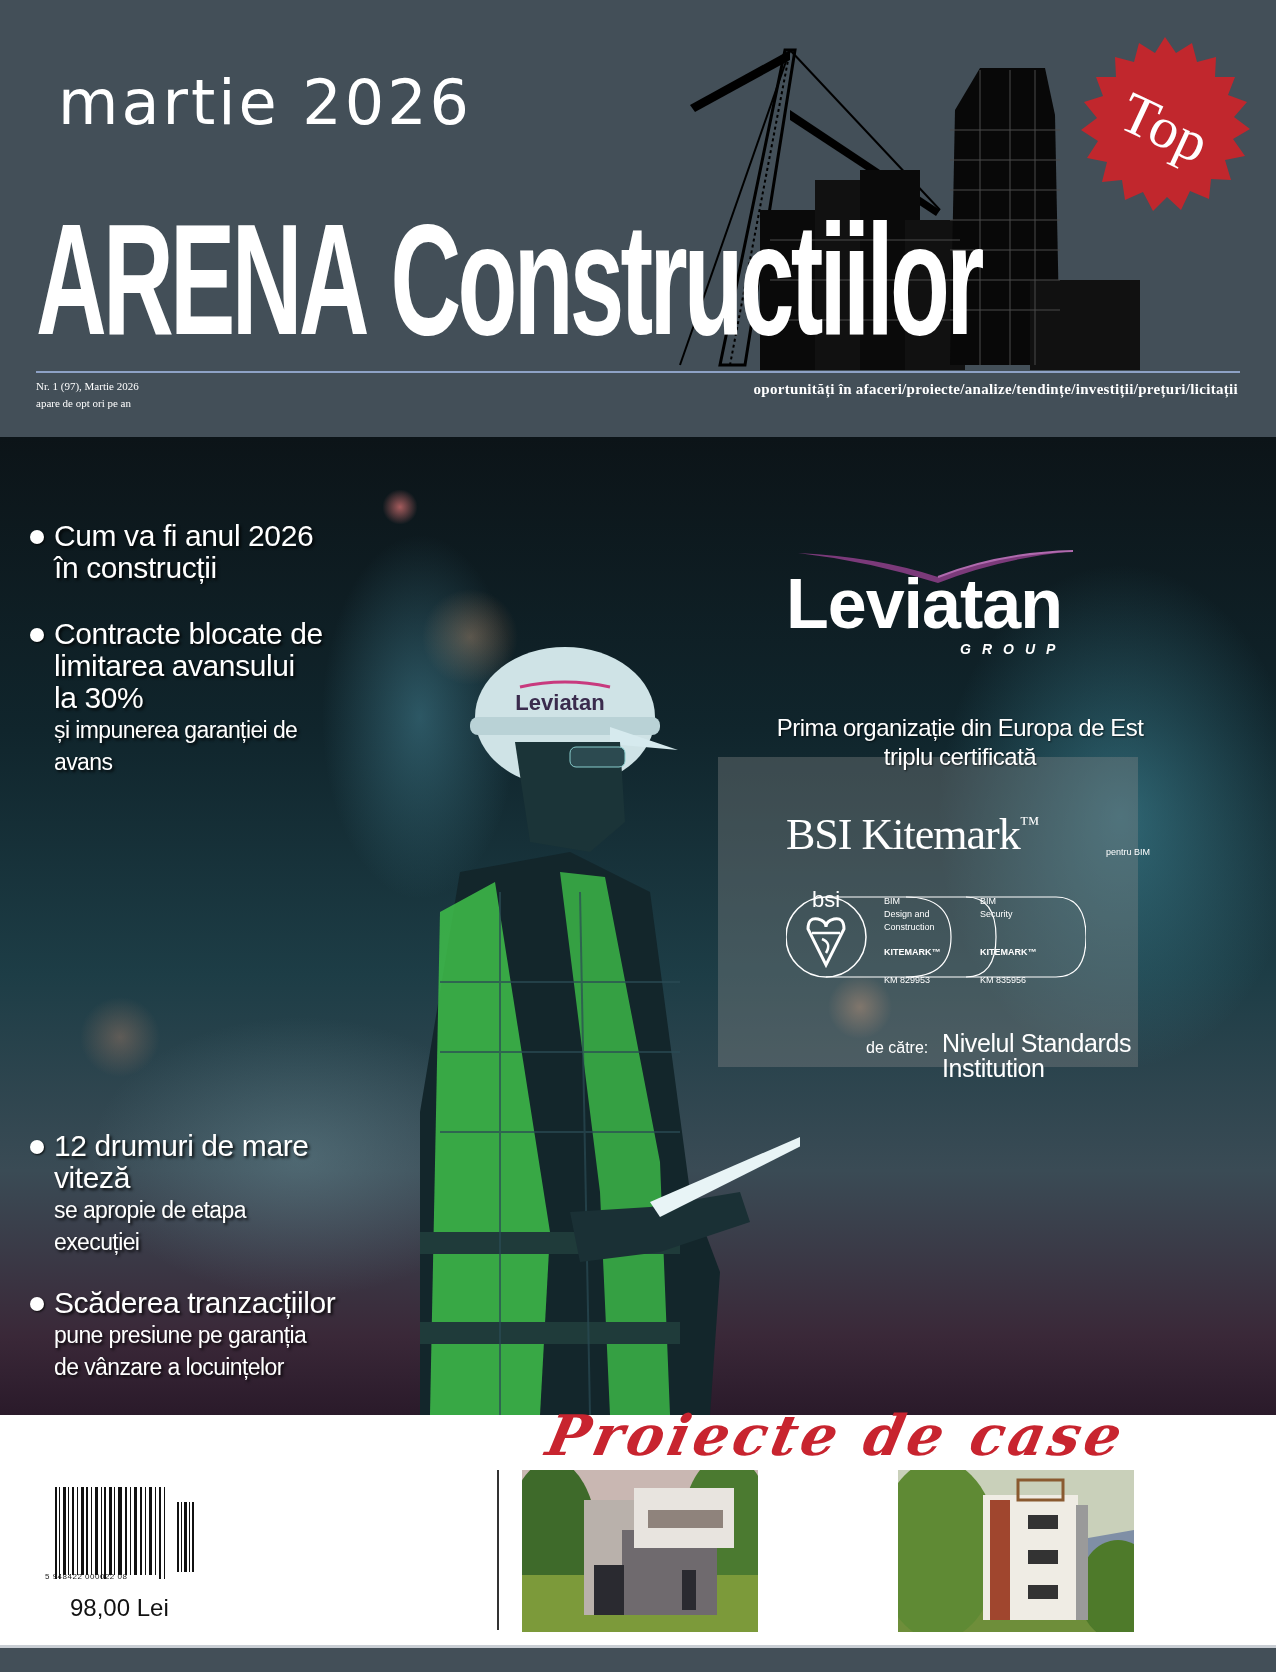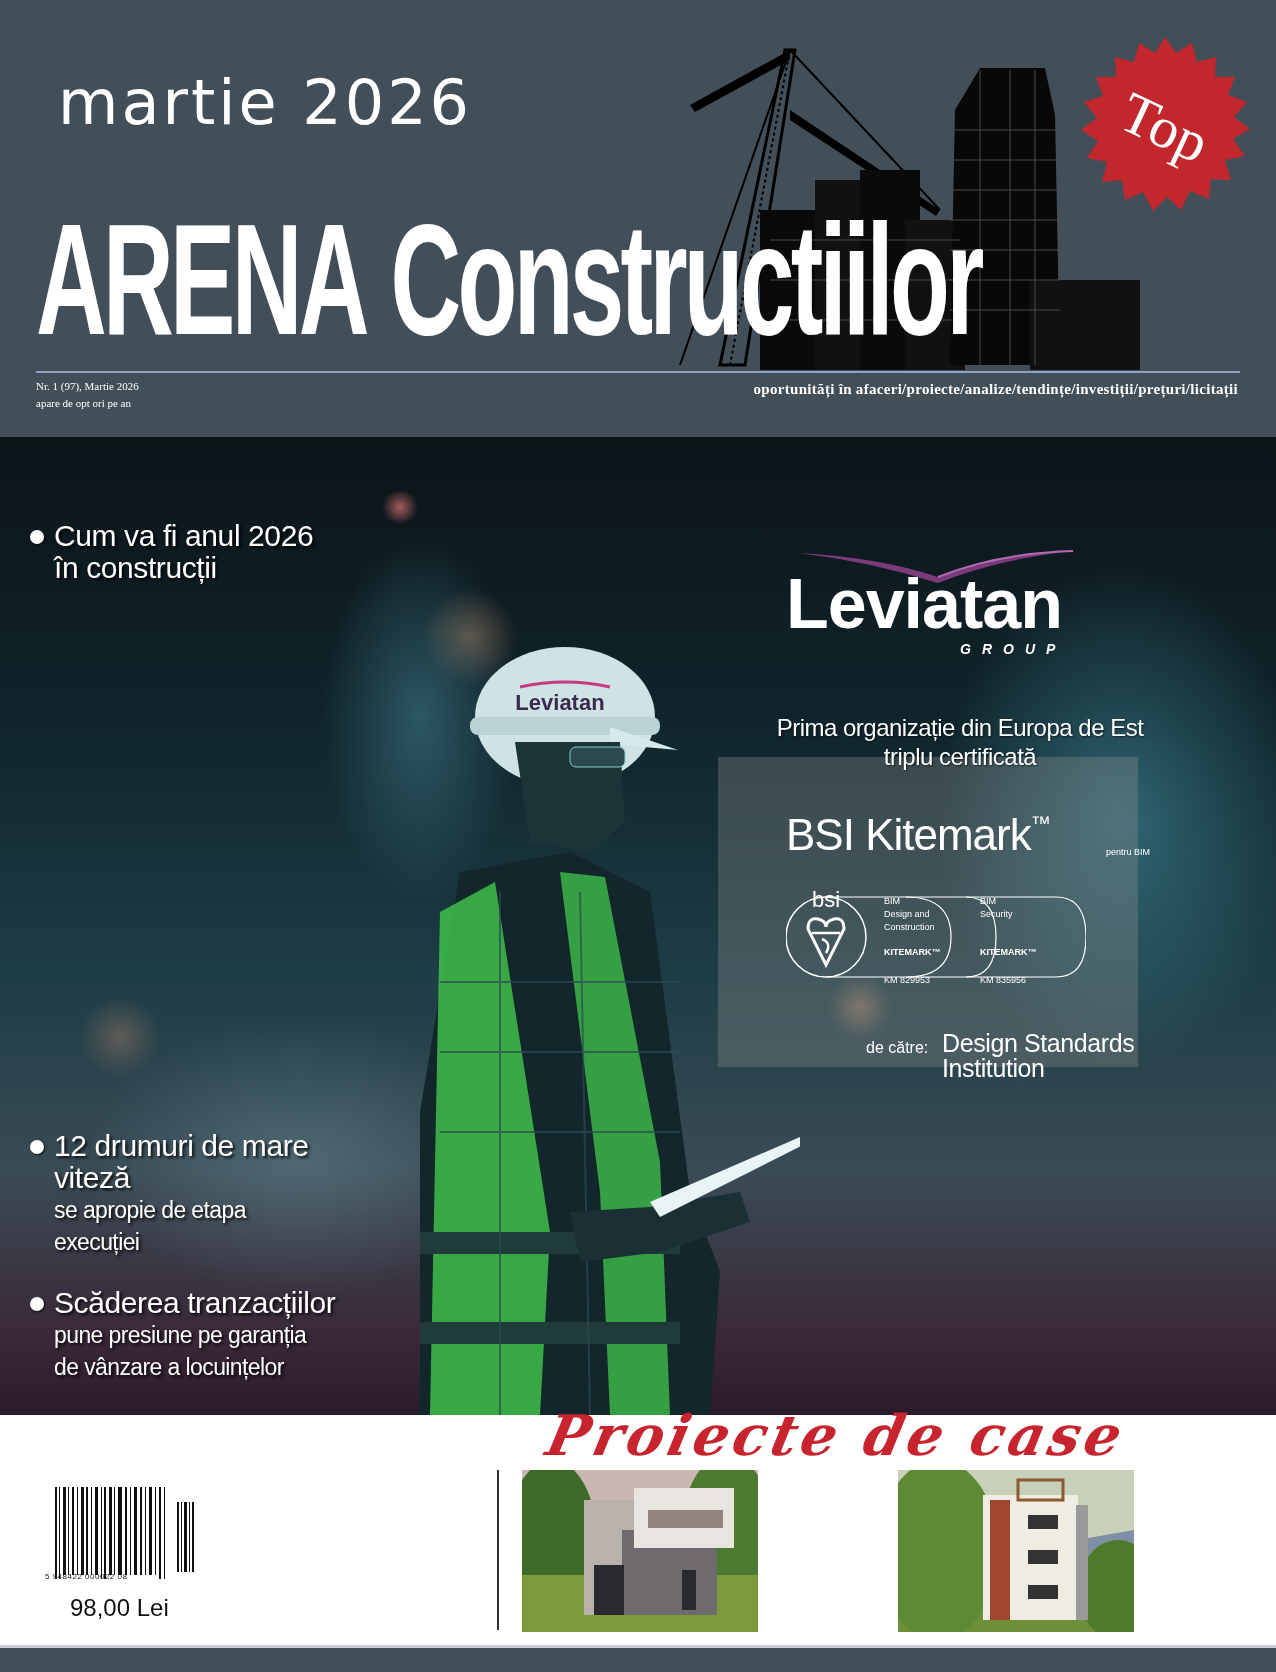--- a/index.html
+++ b/index.html
@@ -35,21 +35,21 @@
   .bullet { position:absolute; left:30px; color:#fff; text-shadow:2px 2px 3px rgba(0,0,0,0.85); }
   .bullet .dot { position:absolute; left:0; top:10px; width:14px; height:14px; border-radius:50%; background:#fff; box-shadow:1px 1px 2px rgba(0,0,0,.8); }
   .bullet .head { padding-left:24px; font-size:30px; line-height:32px; letter-spacing:-0.4px; }
   .bullet .sub { padding-left:24px; font-size:23px; line-height:32px; letter-spacing:-0.6px; }
 
   #levi-swoosh { left:798px; top:108px; width:280px; height:40px; }
   #levi-word { left:786px; top:132px; color:#fff; font-weight:700; font-size:70px; letter-spacing:-1px; line-height:1; }
   #levi-group { left:960px; top:204px; color:#fff; font-weight:700; font-size:14px; letter-spacing:11px;font-style:italic; }
   #levi-claim { left:700px; top:240px; width:520px; text-align:center; color:#fff; font-size:24px; line-height:29px; letter-spacing:-0.5px; text-shadow:1px 1px 2px rgba(0,0,0,.6);margin-top:36px; }
 
-  #bsi-title { left:786px; top:376px; color:#fff; font-size:44px; letter-spacing:-1px; line-height:1; }
+  #bsi-title { left:786px; top:376px; color:#fff; font-size:44px; letter-spacing:-1px; line-height:1;font-family:Liberation Serif, serif; }
   #bsi-tm { font-size:20px; vertical-align:top; }
   #bsi-pentru { left:1106px; top:410px; color:#fff; font-size:9px; }
   #bsi-logo { left:786px; top:440px; width:300px; height:110px; }
   .bsi-small { position:absolute; color:#fff; font-size:9px; line-height:13px; }
 
   #by-label { left:866px; top:602px; color:#fff; font-size:16px; }
   #by-name { left:942px; top:594px; color:#fff; font-size:25px; line-height:25px; letter-spacing:-0.4px; }
 
   
   #band { left:0; top:1415px; width:1276px; height:230px; background:#fff; }
@@ -148,20 +148,28 @@
 
     <path d="M150,580 L230,575 L320,560 L330,590 L240,620 L160,630 Z" fill="#1a3035"></path>
     <polygon points="230,570 380,505 385,512 240,585" fill="#e8f4f6"></polygon>
   </svg>
 
   <div class="bullet" style="top:83px">
     <span class="dot"></span>
     <div class="head">Cum va fi anul 2026</div>
     <div class="head">în construcții</div>
   </div>
+  <div class="bullet" style="top:181px">
+    <span class="dot"></span>
+    <div class="head">Contracte blocate de</div>
+    <div class="head">limitarea avansului</div>
+    <div class="head">la 30%</div>
+    <div class="sub">și impunerea garanției de</div>
+    <div class="sub">avans</div>
+  </div>
   <div class="bullet" style="top:693px">
     <span class="dot"></span>
     <div class="head">12 drumuri de mare</div>
     <div class="head">viteză</div>
     <div class="sub">se apropie de etapa</div>
     <div class="sub">execuției</div>
   </div>
   <div class="bullet" style="top:850px">
     <span class="dot"></span>
     <div class="head">Scăderea tranzacțiilor</div>
@@ -201,21 +209,21 @@
   <div class="bsi-small" style="left:884px;top:537px">KM 829953</div>
   <div class="bsi-small" style="left:980px;top:458px">
     <div>BIM</div>
     <div>Security</div>
   </div>
   <div class="bsi-small" style="left:980px;top:509px;font-weight:700">KITEMARK™</div>
   <div class="bsi-small" style="left:980px;top:537px">KM 835956</div>
 
   <div id="by-label" class="abs">de către:</div>
   <div id="by-name" class="abs">
-    <div>Design Standards</div>
+    <div>Nivelul Standards</div>
     <div>Institution</div>
   </div>
 </div>
 
 <div id="band" class="abs"></div>
 <div id="script-title" class="abs">Proiecte de case</div>
 
 <svg id="barcode" class="abs" viewBox="0 0 150 92">
   <g fill="#111">
     <rect x="0" y="0" width="2" height="92"></rect>

